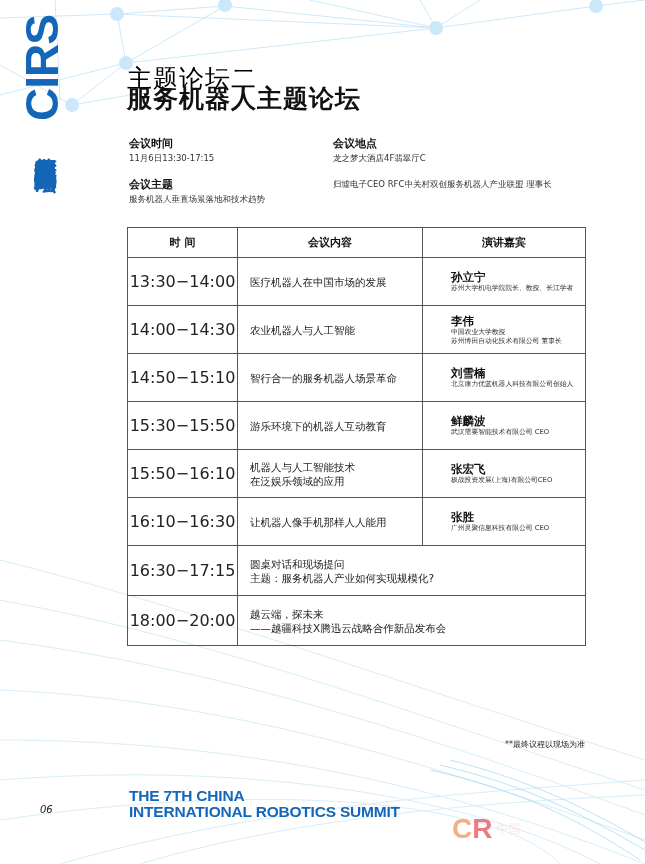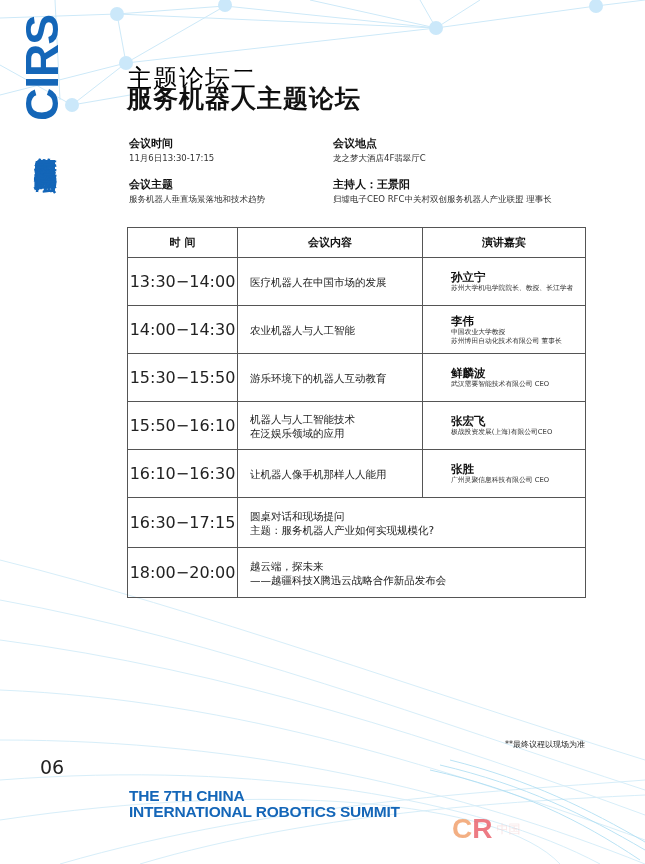--- a/index.html
+++ b/index.html
@@ -63,21 +63,21 @@
     .speaker .name { font-size: 11.5px; font-weight: bold; color: #111; line-height: 14px; }
     .speaker .affil { font-size: 6.8px; color: #333; line-height: 9px; white-space: nowrap; }
     .schedule tbody tr.tall td { height: 49px; }
 
     .note {
       position: absolute; right: 60px; top: 739px; z-index: 2;
       font-size: 8px; color: #222; text-align: right;
     }
 
     
-    .page-num { position: absolute; left: 40px; top: 756px; font-size: 19px; color: #222; z-index: 2; }
+    .page-num { position: absolute; left: 40px; top: 804px; font-size: 10px; color: #222; z-index: 2; font-style: italic; }
     .footer-en {
       position: absolute; left: 129px; top: 788px; z-index: 2;
       font-family: "Liberation Sans", sans-serif; font-weight: bold; font-size: 15.5px;
       color: #1466b8; line-height: 16px; letter-spacing: -0.2px;
     }
     .watermark { position: absolute; left: 452px; top: 815px; z-index: 2; display: flex; align-items: center; opacity: 0.75; }
     .watermark .cr { font-family: "Liberation Sans", sans-serif; font-weight: 900; font-size: 28px; line-height: 28px; }
     .watermark .cr .c { color: #f0955a; }
     .watermark .cr .r { color: #e8505b; }
     .watermark .wm-text { font-size: 12px; color: #f2c9c9; margin-left: 4px; opacity: 0.6; }
@@ -145,21 +145,20 @@
 </div>
 <div class="info" style="left:333px; top:136px;">
   <div class="label">会议地点</div>
   <div class="value">龙之梦大酒店4F翡翠厅C</div>
 </div>
 <div class="info" style="left:129px; top:177px;">
   <div class="label">会议主题</div>
   <div class="value">服务机器人垂直场景落地和技术趋势</div>
 </div>
 <div class="info" style="left:333px; top:177px;">
-  <div class="label">主持人：王景阳</div>
   <div class="value">归墟电子CEO   RFC中关村双创服务机器人产业联盟  理事长</div>
 </div>
 
 <table class="schedule">
   <colgroup>
       <col class="c1">
       <col class="c2">
       <col class="c3">
     </colgroup>
   <thead>
@@ -185,20 +184,30 @@
       <td class="topic">
           <div>农业机器人与人工智能</div>
         </td>
       <td class="speaker">
         <div class="name">李伟</div>
         <div class="affil">中国农业大学教授</div>
         <div class="affil">苏州博田自动化技术有限公司 董事长</div>
       </td>
     </tr>
     <tr>
+      <td class="time">14:50−15:10</td>
+      <td class="topic">
+          <div>智行合一的服务机器人场景革命</div>
+        </td>
+      <td class="speaker">
+        <div class="name">刘雪楠</div>
+        <div class="affil">北京康力优蓝机器人科技有限公司创始人</div>
+      </td>
+    </tr>
+    <tr>
       <td class="time">15:30−15:50</td>
       <td class="topic">
           <div>游乐环境下的机器人互动教育</div>
         </td>
       <td class="speaker">
         <div class="name">鲜麟波</div>
         <div class="affil">武汉需要智能技术有限公司  CEO</div>
       </td>
     </tr>
     <tr>

